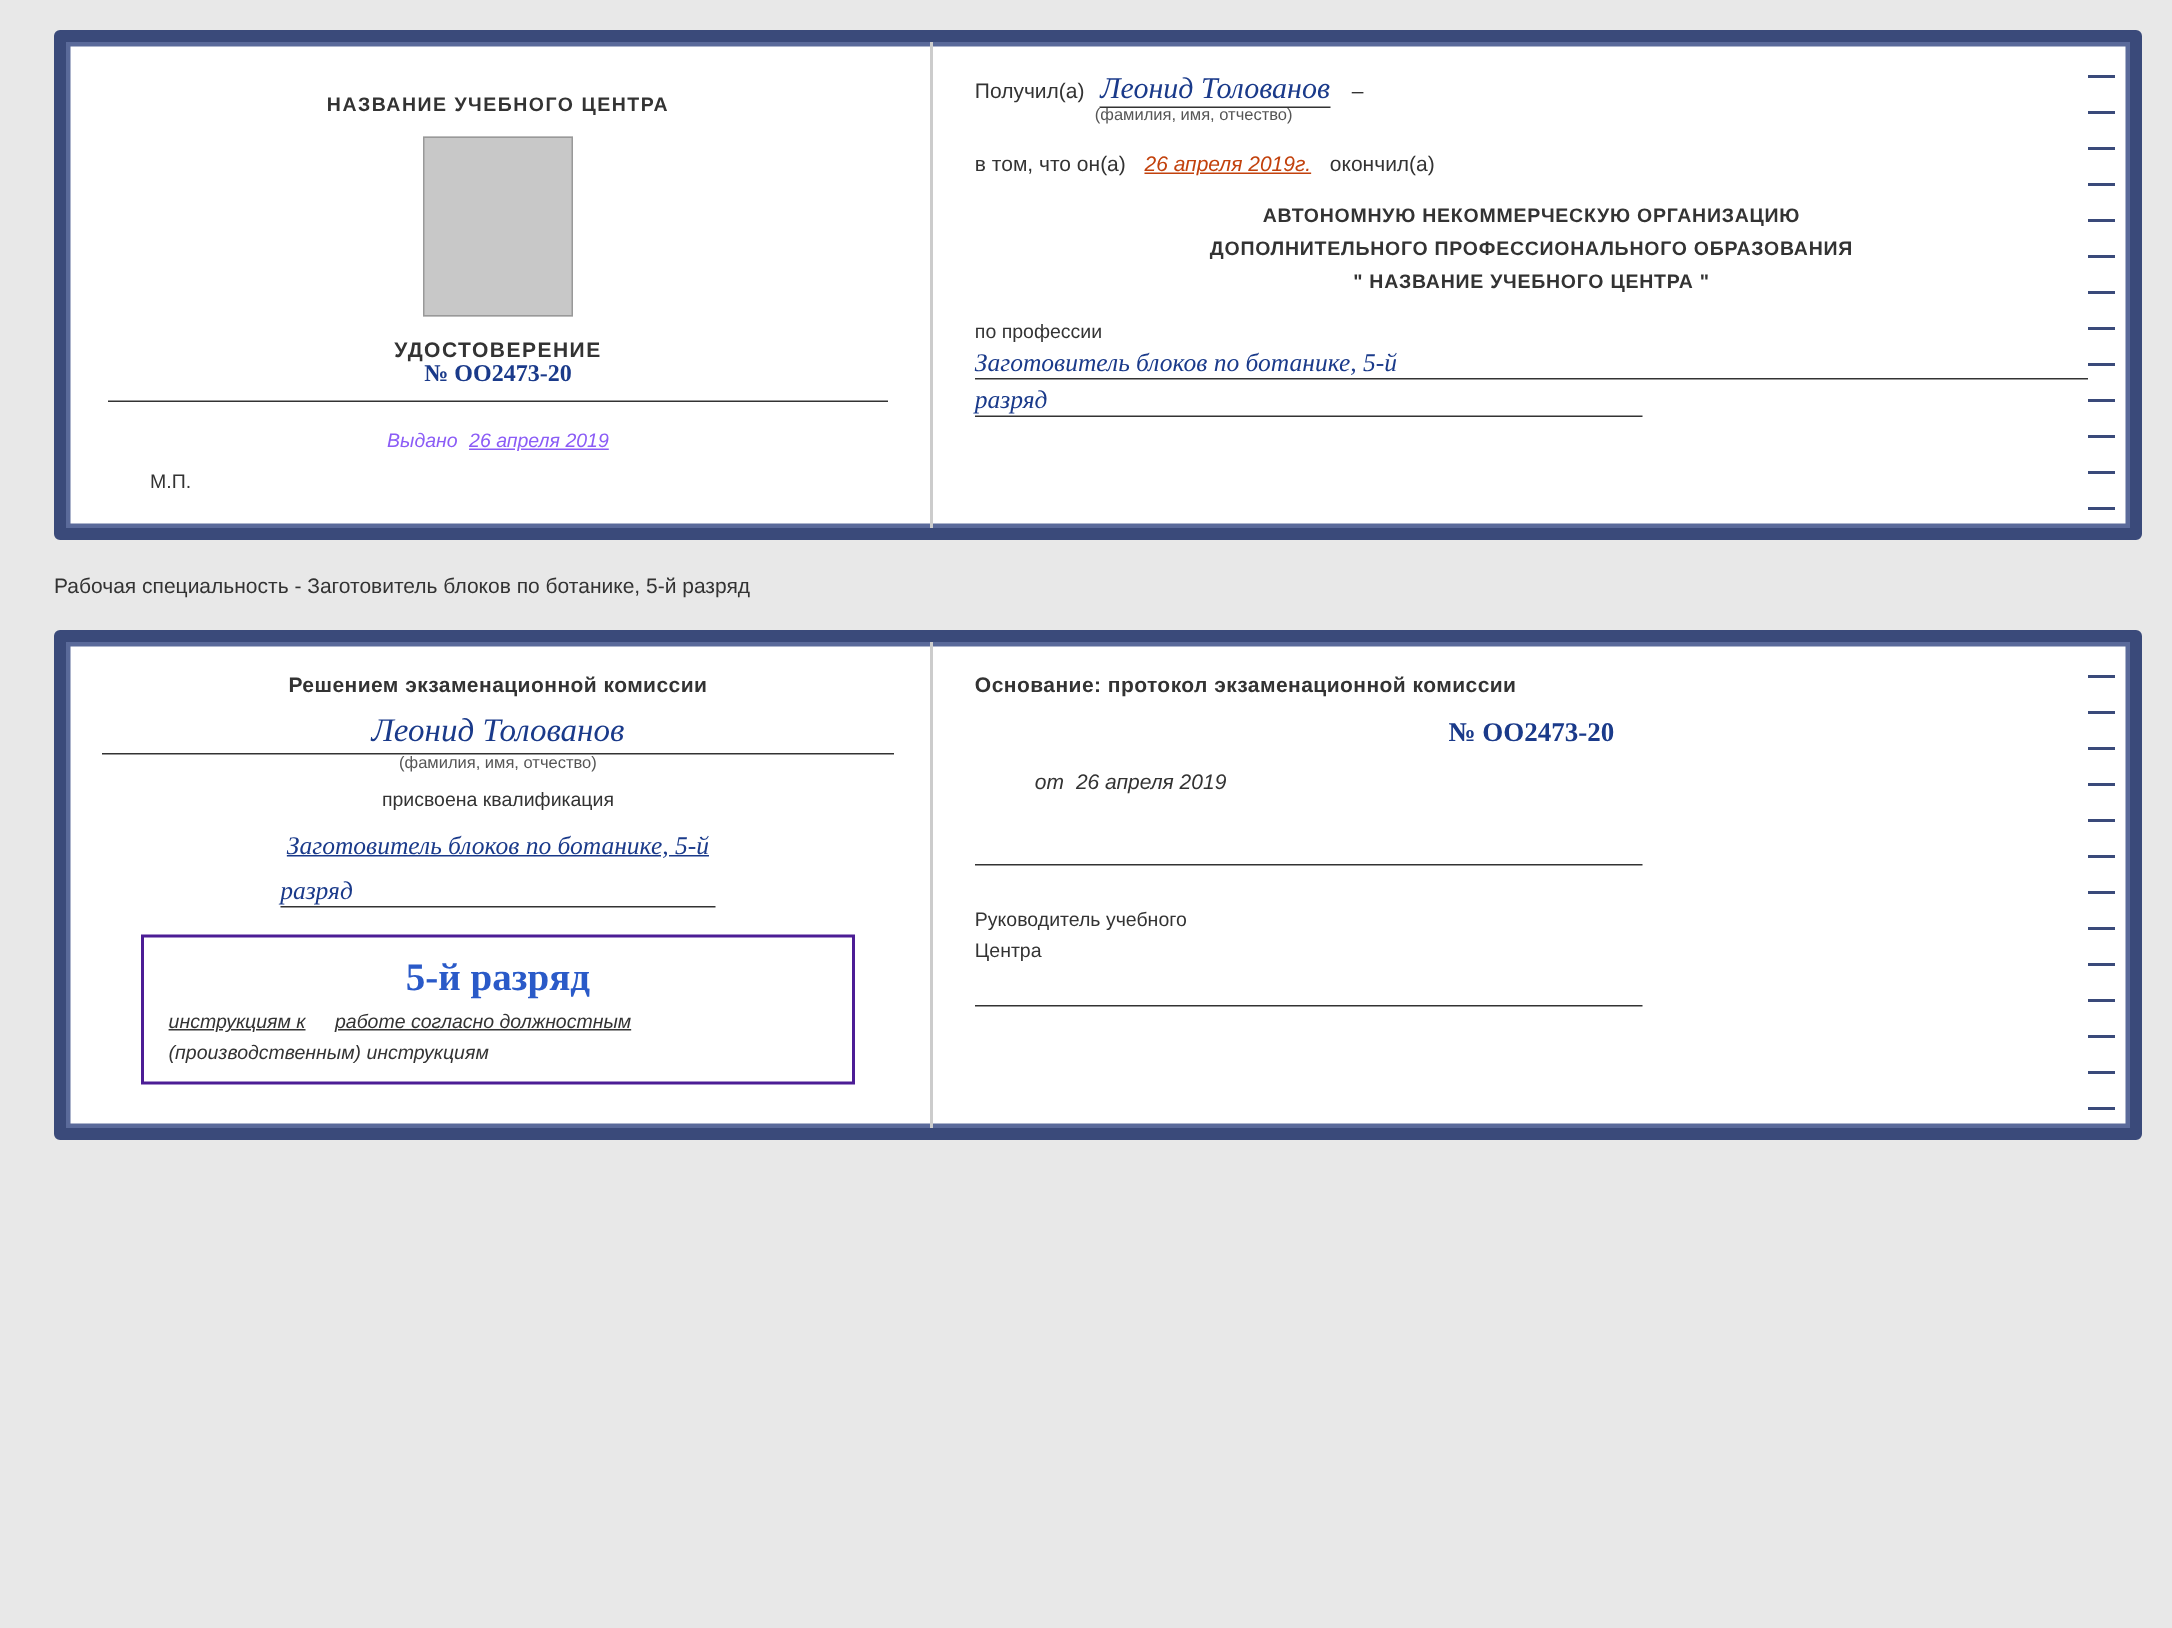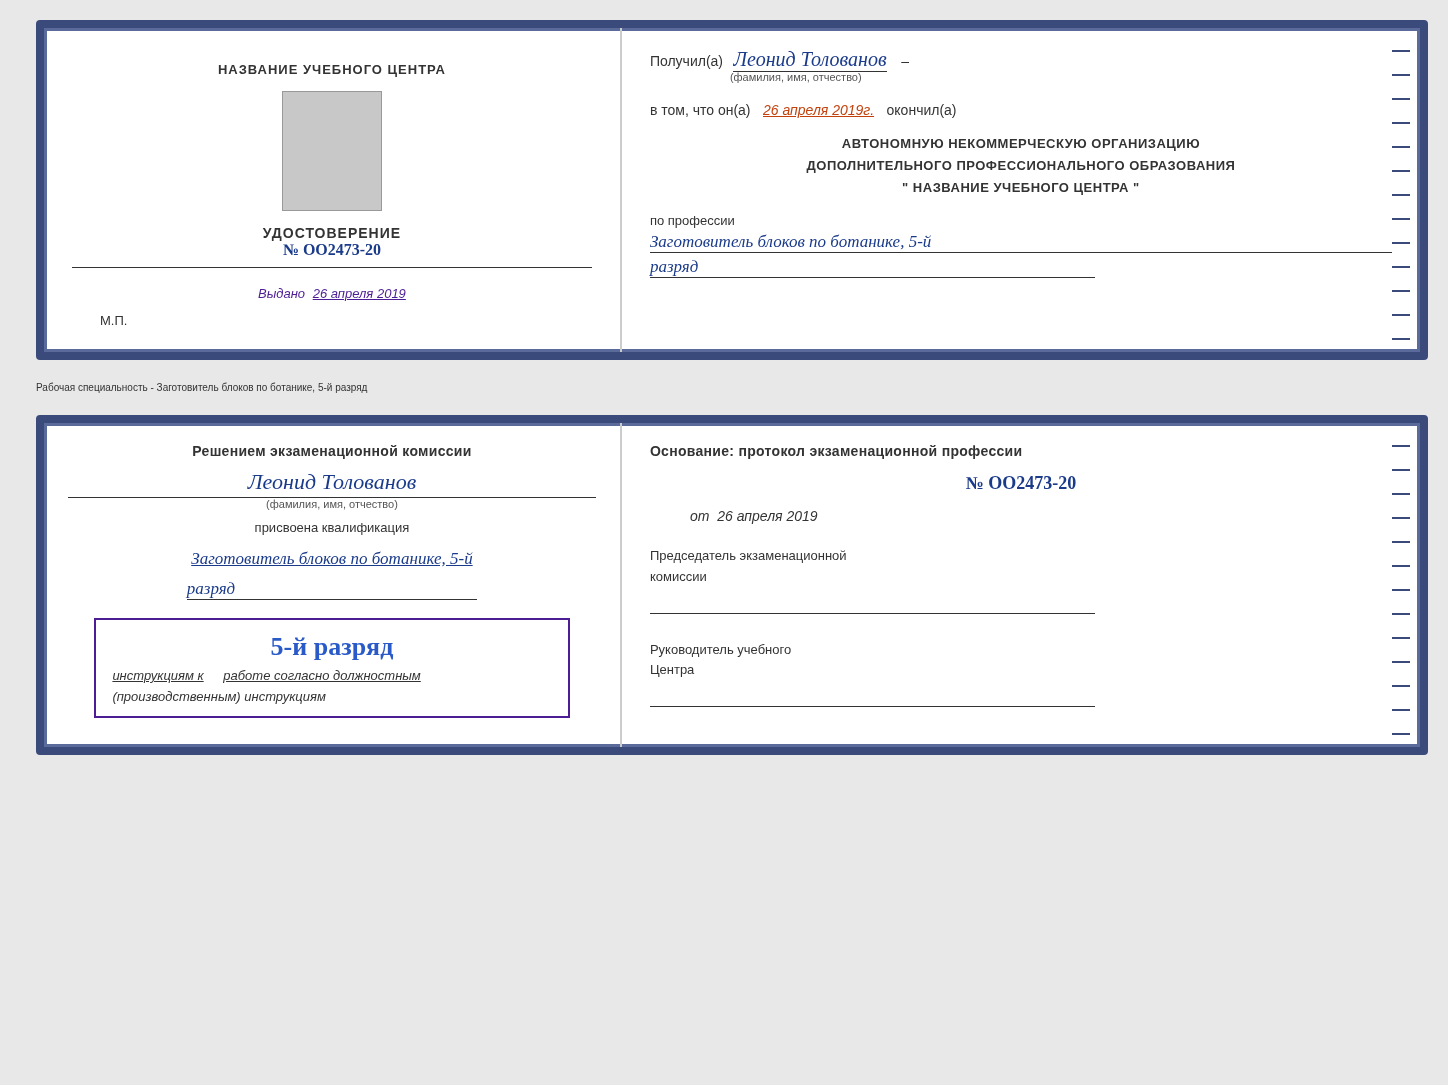--- a/index.html
+++ b/index.html
@@ -98,21 +98,21 @@
 
     .cert-number {
       font-size: 16px;
       font-weight: bold;
       color: #1a3a8a;
       font-family: 'Times New Roman', serif;
     }
 
     .issued-line {
       font-size: 13px;
-      color: #4c1d95;
+      color: #8b5cf6;
       margin-top: 10px;
     }
 
     .issued-line span {
       font-style: italic;
     }
 
     .mp-label {
       font-size: 13px;
       color: #333;
@@ -158,21 +158,21 @@
       font-style: italic;
       color: #1a3a8a;
       border-bottom: 1px solid #333;
       display: block;
       margin-top: 4px;
       width: 60%;
     }
 
     
     .specialty-label {
-      font-size: 10px;
+      font-size: 14px;
       color: #333;
       padding: 4px 0;
     }
 
     
     .second-card .doc-left {
       padding: 20px 24px;
       justify-content: flex-start;
       gap: 10px;
     }
@@ -388,34 +388,30 @@
           <span>инструкциям к</span>
           <span style="font-style:italic; text-decoration:underline; margin-left:16px;">работе согласно должностным</span>
         </div>
         <div class="stamp-subtitle">
           <em>(производственным) инструкциям</em>
         </div>
       </div>
     </div>
 
     <div class="doc-right">
-      <div class="basis-title">Основание: протокол экзаменационной профессии</div>
+      <div class="basis-title">Основание: протокол экзаменационной комиссии</div>
 
       <div class="protocol-number">№ OO2473-20</div>
 
       <div class="protocol-date">
         <span>от</span>
         <span style="font-style:italic; margin-left:4px;">26 апреля 2019</span>
       </div>
 
       <div class="chairman-block">
-        <div class="chairman-title">
-          <div>Председатель экзаменационной</div>
-          <div>комиссии</div>
-        </div>
         <div class="signature-line"></div>
       </div>
 
       <div class="director-block">
         <div class="director-title">
           <div>Руководитель учебного</div>
           <div>Центра</div>
         </div>
         <div class="signature-line"></div>
       </div>

